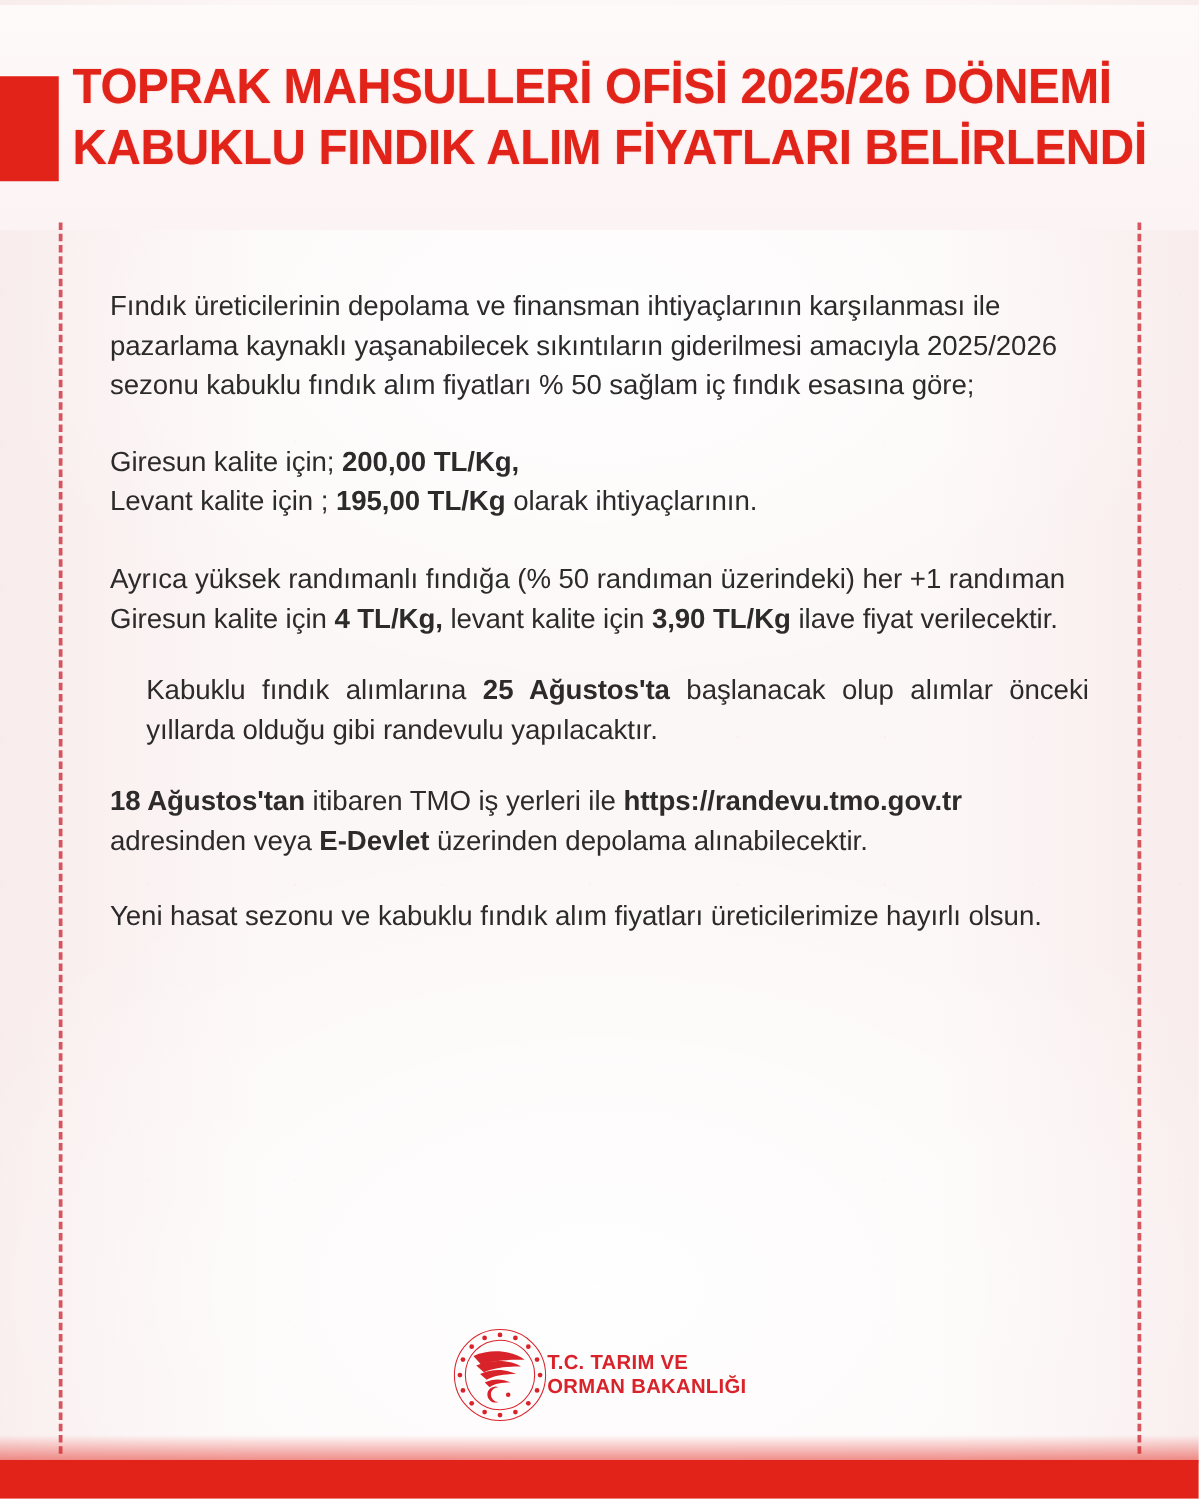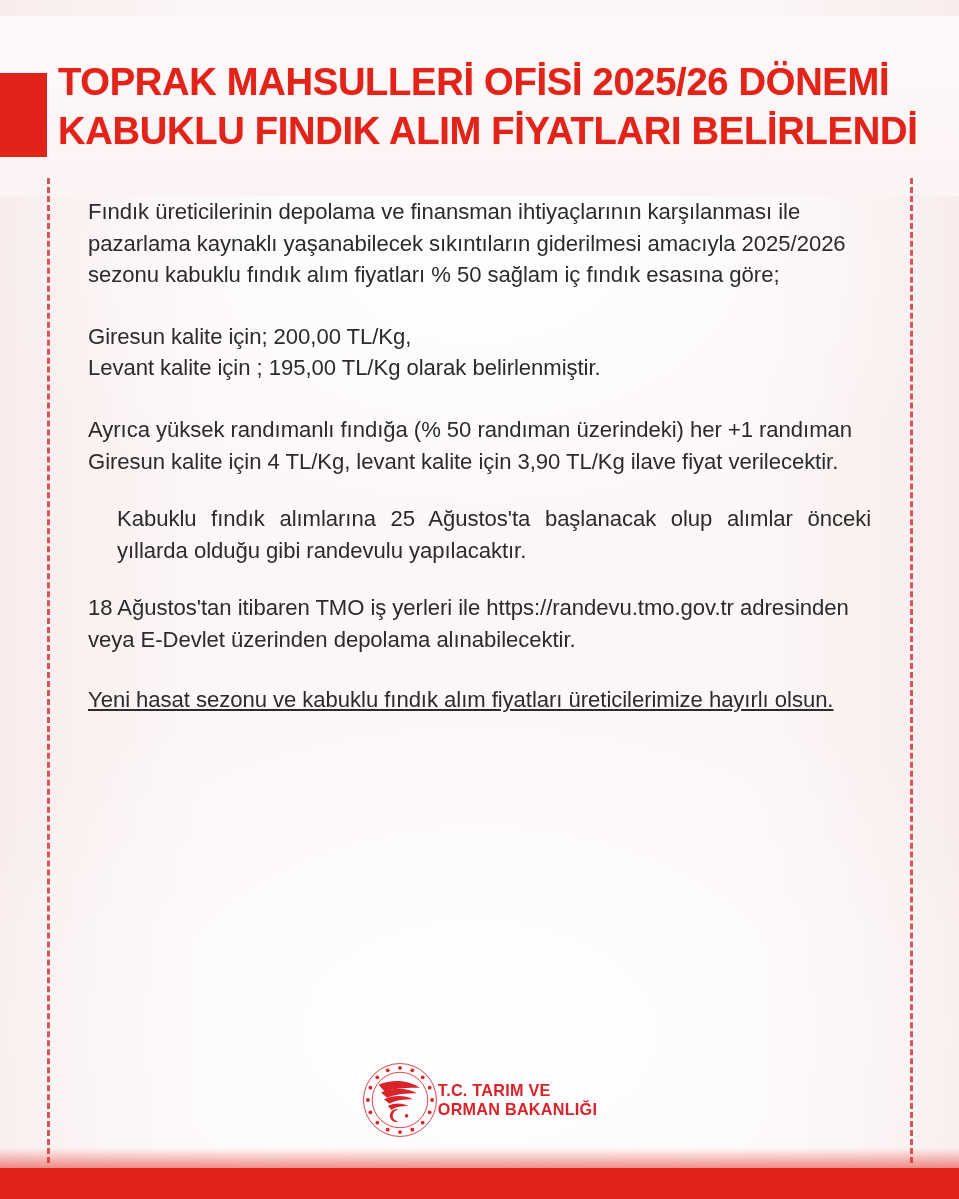--- a/index.html
+++ b/index.html
@@ -42,21 +42,21 @@
       radial-gradient(ellipse 700px 420px at 50% 22%, rgba(255,255,255,0.92), rgba(255,255,255,0.0) 70%),
       radial-gradient(ellipse 820px 520px at 50% 86%, rgba(255,255,255,0.95), rgba(255,255,255,0.0) 72%),
       linear-gradient(to right, rgba(246,228,228,0.55), rgba(255,255,255,0.1) 22%, rgba(255,255,255,0.1) 78%, rgba(246,228,228,0.55));
     pointer-events: none;
   }
 
   
   #header {
     position: absolute;
     left: 0;
-    top: 16px;
+    top: 4px;
     width: 959px;
     height: 180px;
   }
   #header-bg {
     position: absolute;
     inset: 0;
     background: linear-gradient(to bottom, #fefafa 0%, #fdf6f6 55%, #fcf4f4 100%);
   }
   #title-accent {
     position: absolute;
@@ -105,30 +105,30 @@
     width: 783px;
   }
   .para {
     color: #2c2a2a;
     font-size: 22.1px;
     line-height: 31.6px;
     margin: 0 0 26px 0;
     letter-spacing: -0.05px;
   }
   .para.justify { text-align: justify; text-align-last: left; }
-  .para b { font-weight: normal; }
-
-  .p1 { margin-bottom: 30px; }
+  .para b { font-weight: bold; }
+
+  .p1 { margin-bottom: 30px; margin-top: 33px; }
   .p2 { margin-bottom: 30px; }
   .p3 { margin-bottom: 26px; }
   .p4 { margin-bottom: 28px; }
   .p5 { margin-bottom: 26px; margin-left: 29px; }
   .p6 { margin-bottom: 28px; }
   .p7 { margin-bottom: 27px; }
-  .p8 { margin-bottom: 0; text-decoration: underline; }
+  .p8 { margin-bottom: 0; }
 
   
   #footer-logo {
     position: absolute;
     left: 0;
     top: 1062px;
     width: 959px;
     display: flex;
     align-items: center;
     justify-content: center;
@@ -180,21 +180,21 @@
 
   <div class="rail" id="rail-left"></div>
   <div class="rail" id="rail-right"></div>
 
   <div id="body-area">
 
     <p class="para p1">Fındık üreticilerinin depolama ve finansman ihtiyaçlarının karşılanması ile pazarlama kaynaklı yaşanabilecek sıkıntıların giderilmesi amacıyla 2025/2026 sezonu kabuklu fındık alım fiyatları % 50 sağlam iç fındık esasına göre;</p>
 
     <p class="para p2">
       <span>Giresun kalite için; </span><b>200,00 TL/Kg,</b><br>
-      <span>Levant kalite için ; </span><b>195,00 TL/Kg</b><span> olarak belirlenmiştir.</span>
+      <span>Levant kalite için ; </span><b>195,00 TL/Kg</b><span> olarak ihtiyaçlarının.</span>
     </p>
 
     <p class="para p3"><span>Ayrıca yüksek randımanlı fındığa (% 50 randıman üzerindeki) her +1 randıman Giresun kalite için </span><b>4 TL/Kg,</b><span> levant kalite için </span><b>3,90 TL/Kg</b><span> ilave fiyat verilecektir.</span></p>
 
 
     <p class="para p5 justify"><span>Kabuklu fındık alımlarına </span><b>25 Ağustos'ta</b><span> başlanacak olup alımlar önceki yıllarda olduğu gibi randevulu yapılacaktır.</span></p>
 
     <p class="para p6"><b>18 Ağustos'tan</b><span> itibaren TMO iş yerleri ile </span><b>https://randevu.tmo.gov.tr</b><span> adresinden veya </span><b>E-Devlet</b><span> üzerinden depolama alınabilecektir.</span></p>
 
 

